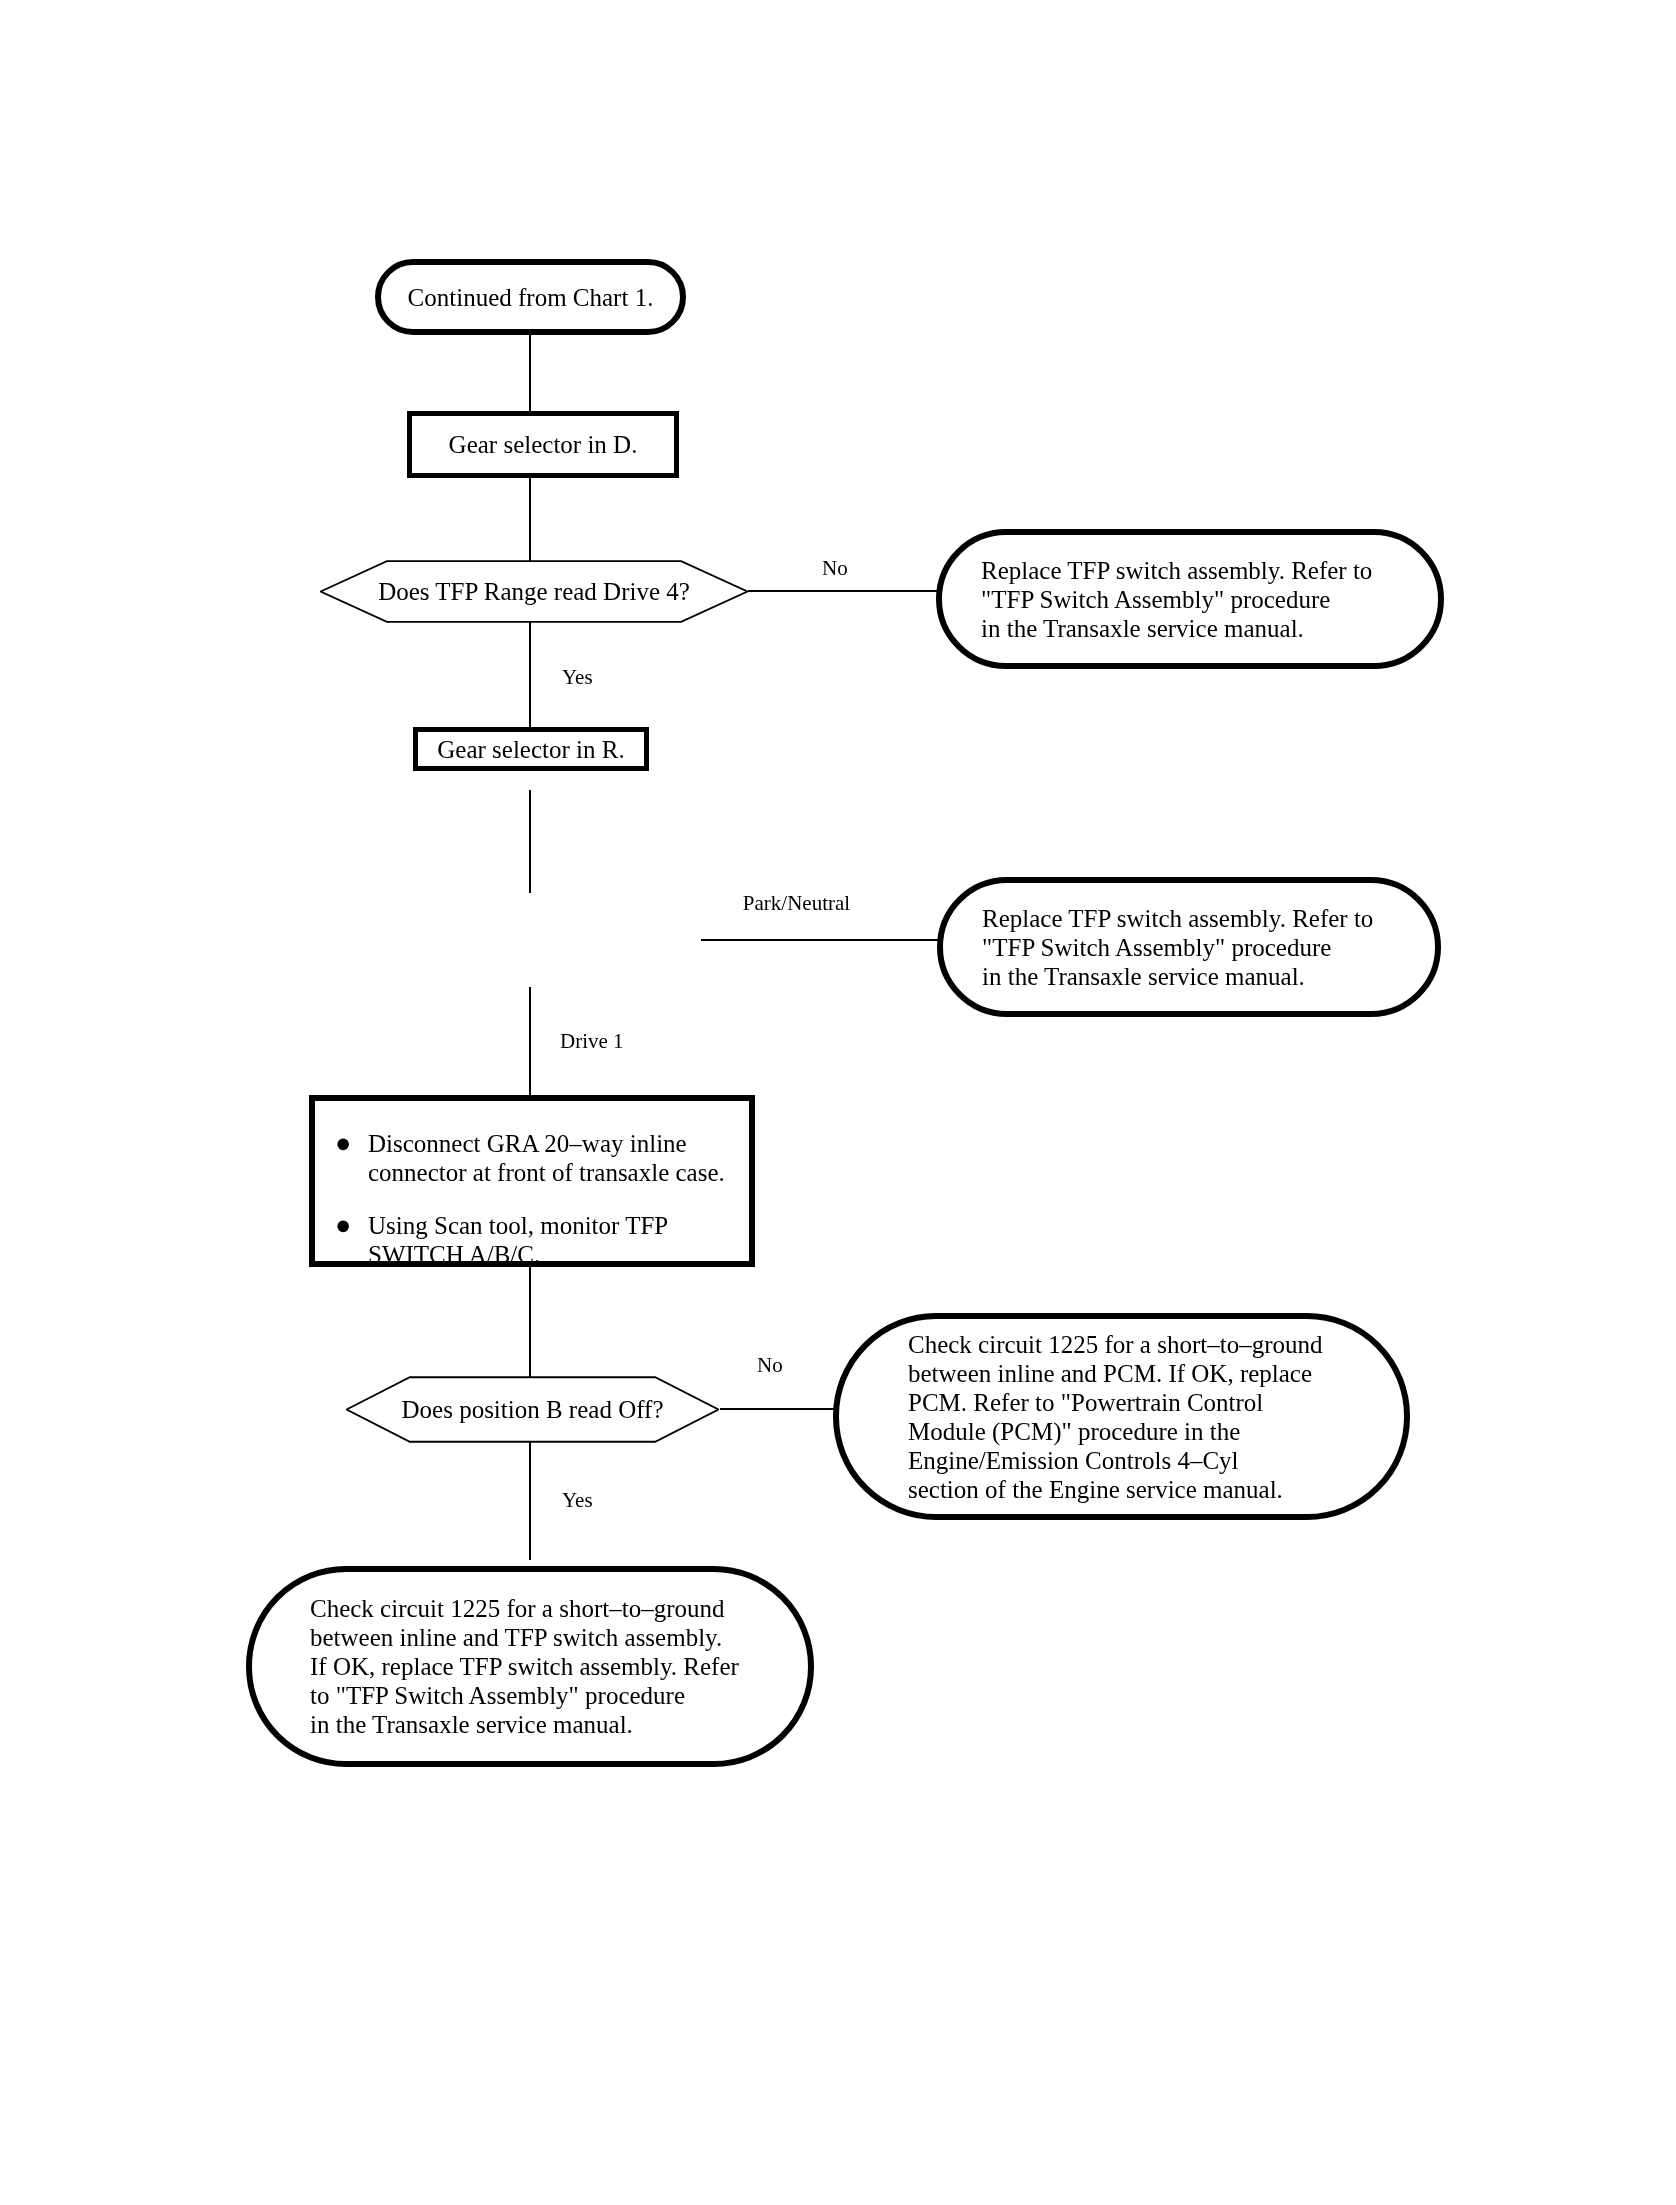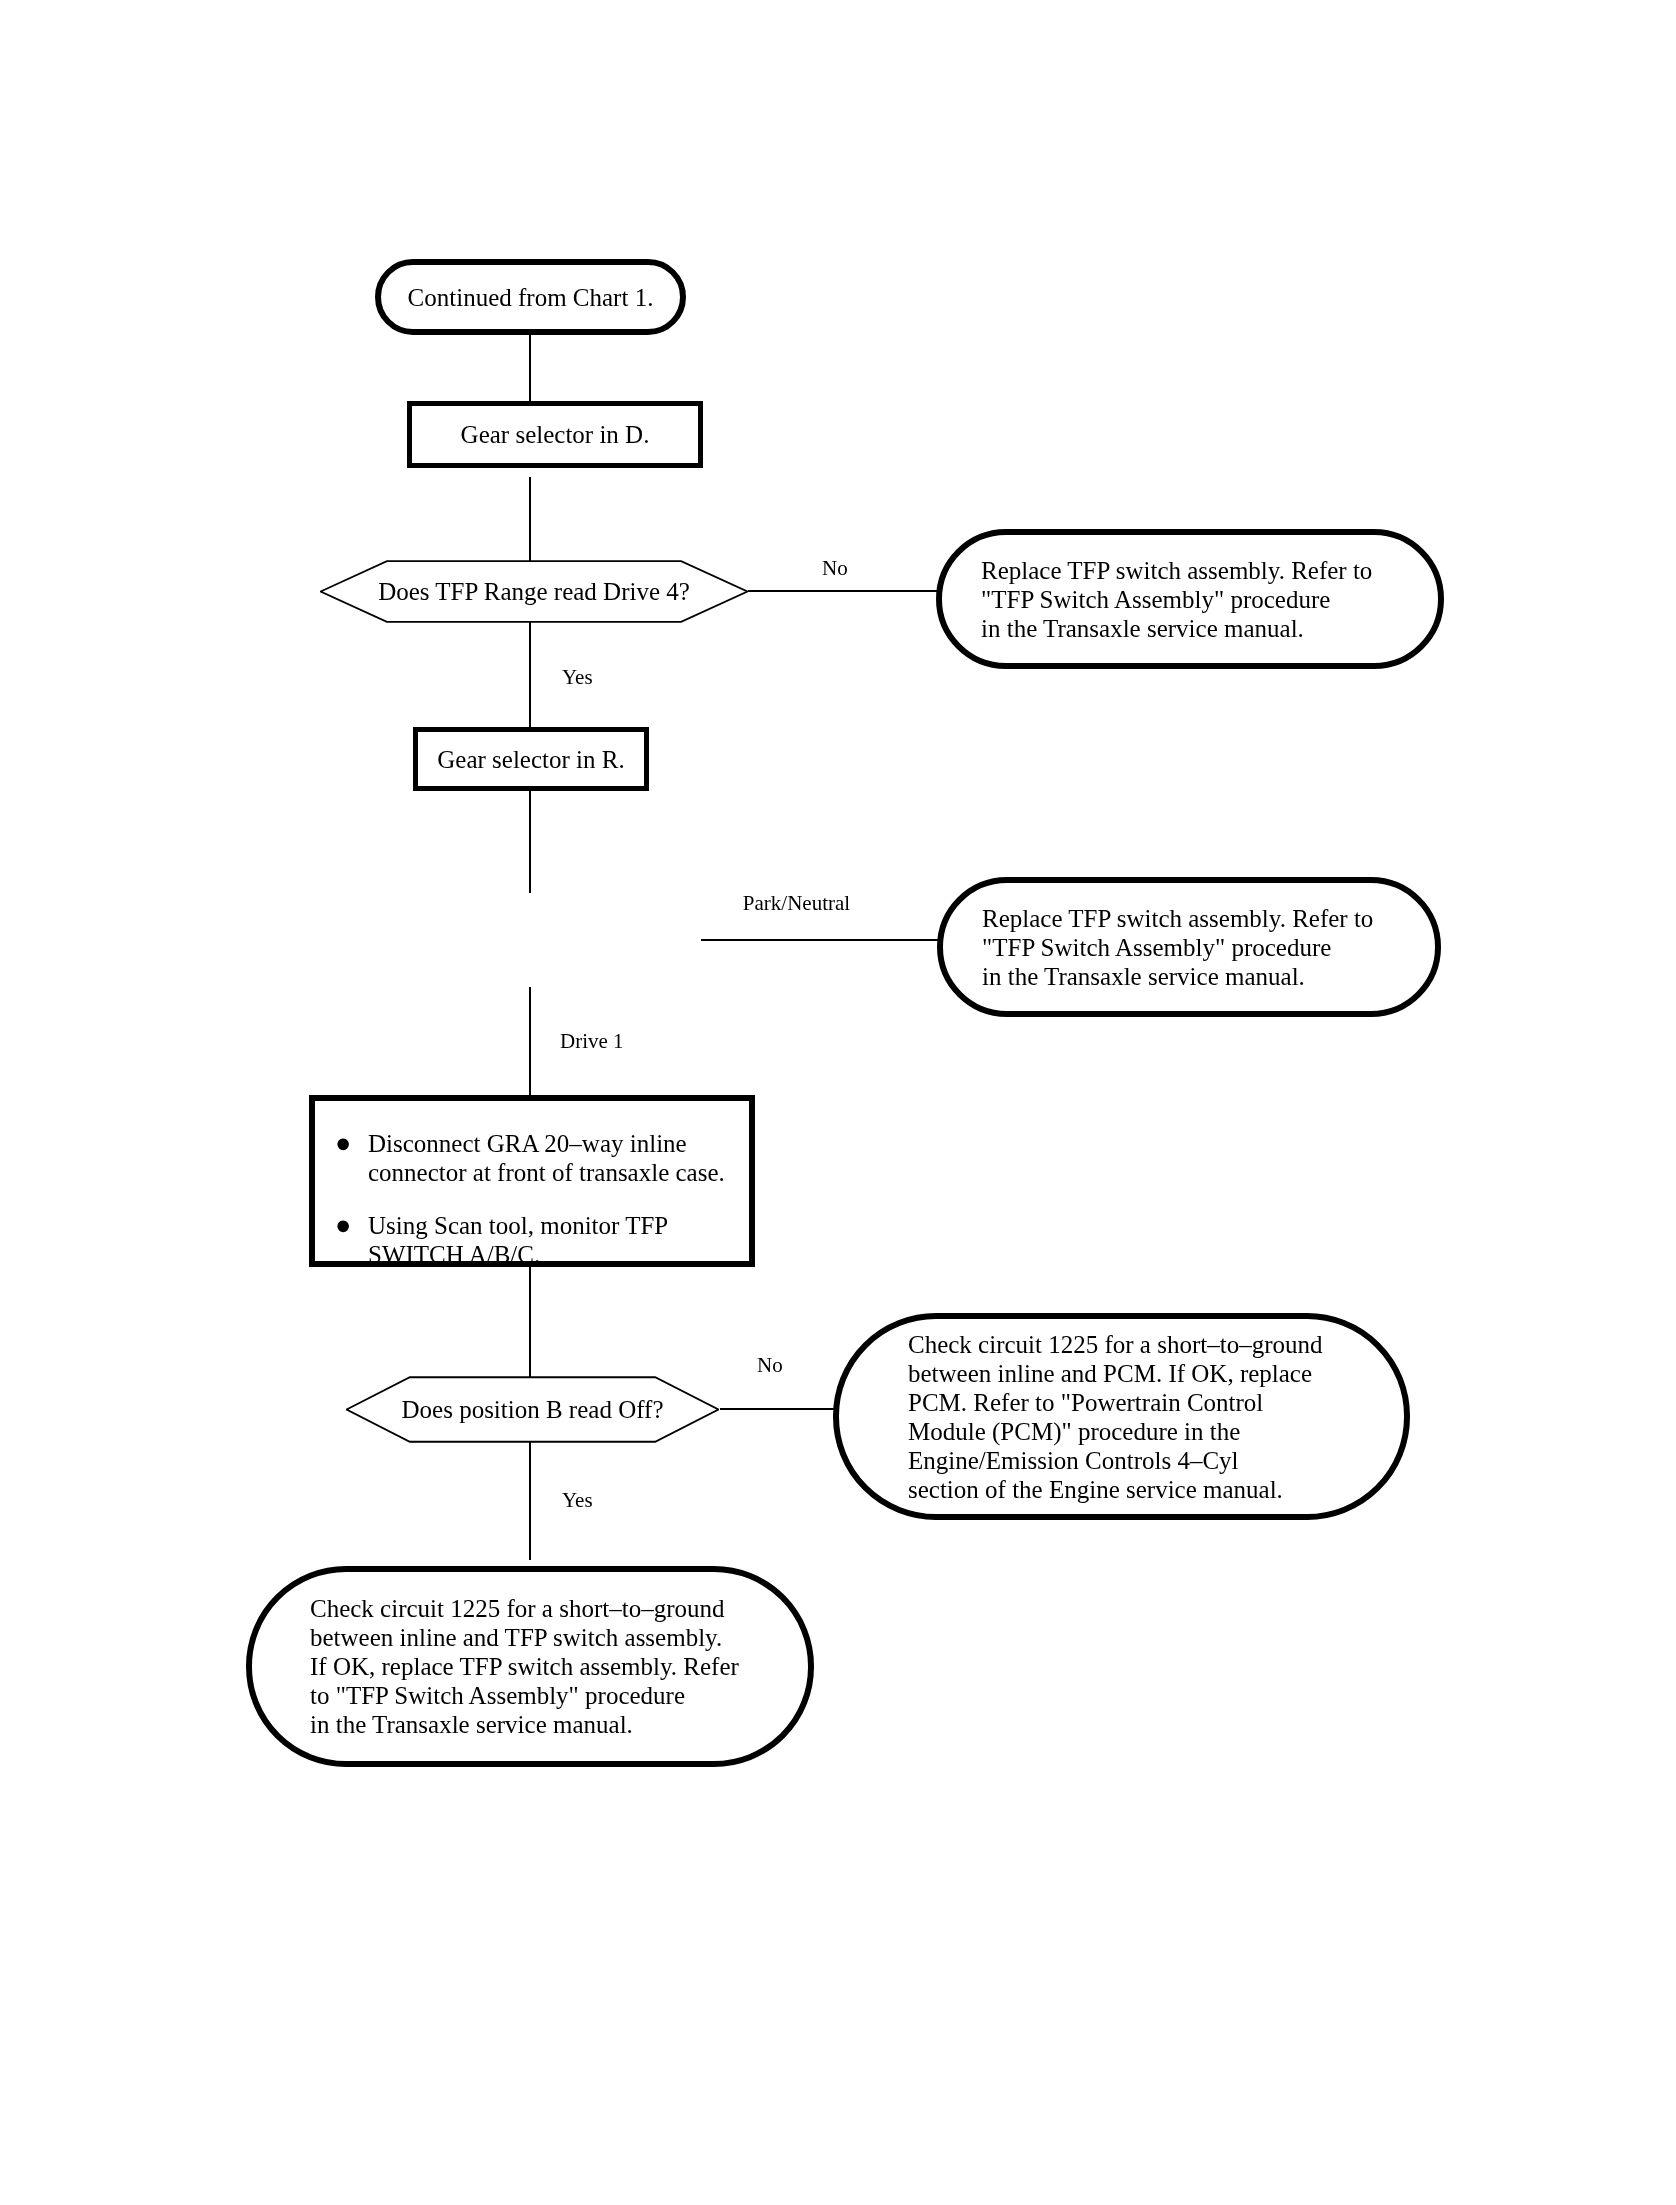--- a/index.html
+++ b/index.html
@@ -102,42 +102,42 @@
   <div class="line" style="left:701px;top:939px;width:238px;height:1.8px;"></div>
   <div class="line" style="left:529px;top:987px;width:1.8px;height:108px;"></div>
   <div class="line" style="left:529px;top:1266px;width:1.8px;height:111px;"></div>
   <div class="line" style="left:720px;top:1408px;width:115px;height:1.8px;"></div>
   <div class="line" style="left:529px;top:1441px;width:1.8px;height:119px;"></div>
 
   <div class="node terminator" style="left:375px;top:252px;width:311px;height:76px;border-radius:38px;">
     <div class="nodetext center">Continued from Chart 1.</div>
   </div>
 
-  <div class="node rect" style="left:407px;top:401px;width:296px;height:67px;">
+  <div class="node rect" style="left:407px;top:411px;width:272px;height:67px;">
     <div class="nodetext center">Gear selector in D.</div>
   </div>
 
   <div class="hexwrap" style="left:320px;top:560px;width:428px;height:63px;">
     <svg width="428" height="63" viewBox="0 0 704 104" preserveAspectRatio="none">
       <polygon points="1,52 110,2 594,2 703,52 594,102 110,102" fill="#ffffff" stroke="#000000" stroke-width="3"></polygon>
     </svg>
     <div class="hexlabel">Does TFP Range read Drive 4?</div>
   </div>
 
   <div class="edge-label" style="left:822px;top:554px;">No</div>
 
   <div class="node terminator stadium-pad" style="left:936px;top:522px;width:508px;height:140px;border-radius:70px;">
     <div class="nodetext">Replace TFP switch assembly. Refer to
 "TFP Switch Assembly" procedure
 in the Transaxle service manual.</div>
   </div>
 
   <div class="edge-label" style="left:562px;top:663px;">Yes</div>
 
-  <div class="node rect" style="left:413px;top:727px;width:236px;height:64px;">
+  <div class="node rect" style="left:413px;top:727px;width:236px;height:44px;">
     <div class="nodetext center">Gear selector in R.</div>
   </div>
 
 
   <div class="edge-label" style="left:693px;top:889px;width:207px;text-align:center;">Park/Neutral</div>
 
   <div class="node terminator stadium-pad" style="left:937px;top:870px;width:504px;height:140px;border-radius:70px;">
     <div class="nodetext">Replace TFP switch assembly. Refer to
 "TFP Switch Assembly" procedure
 in the Transaxle service manual.</div>

